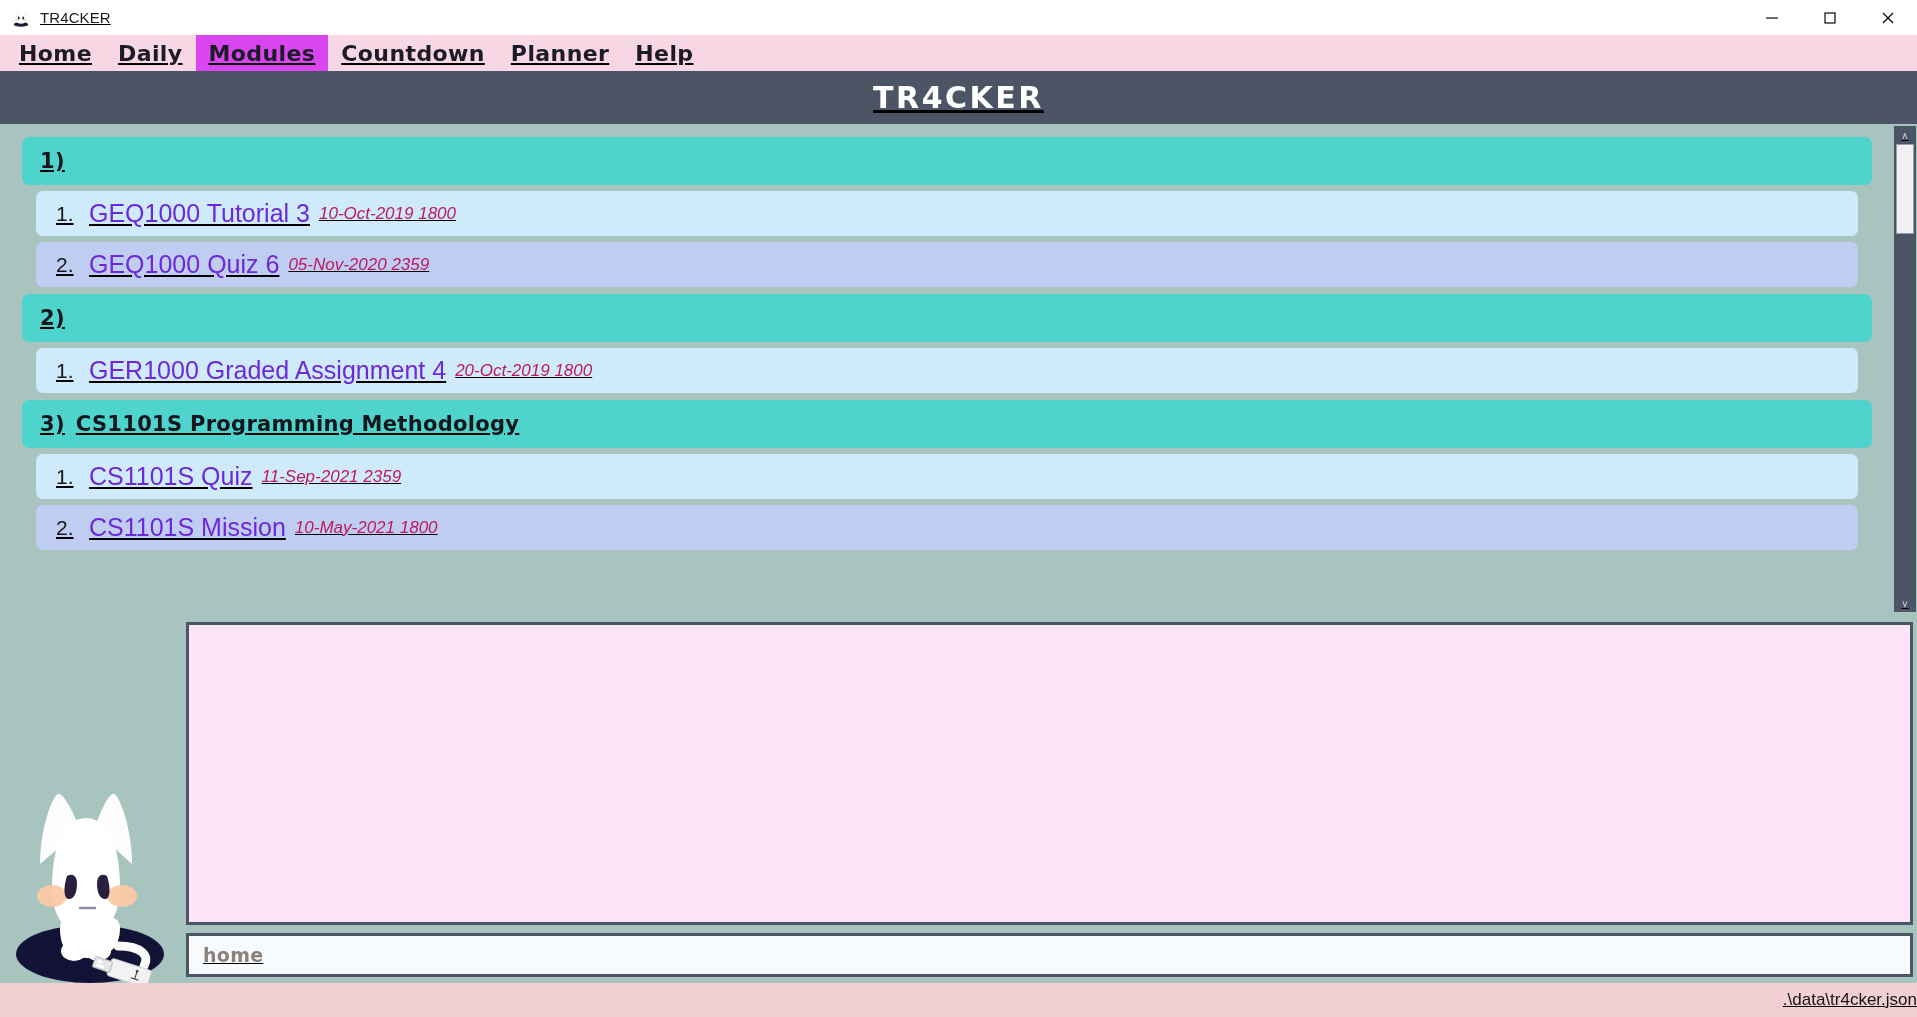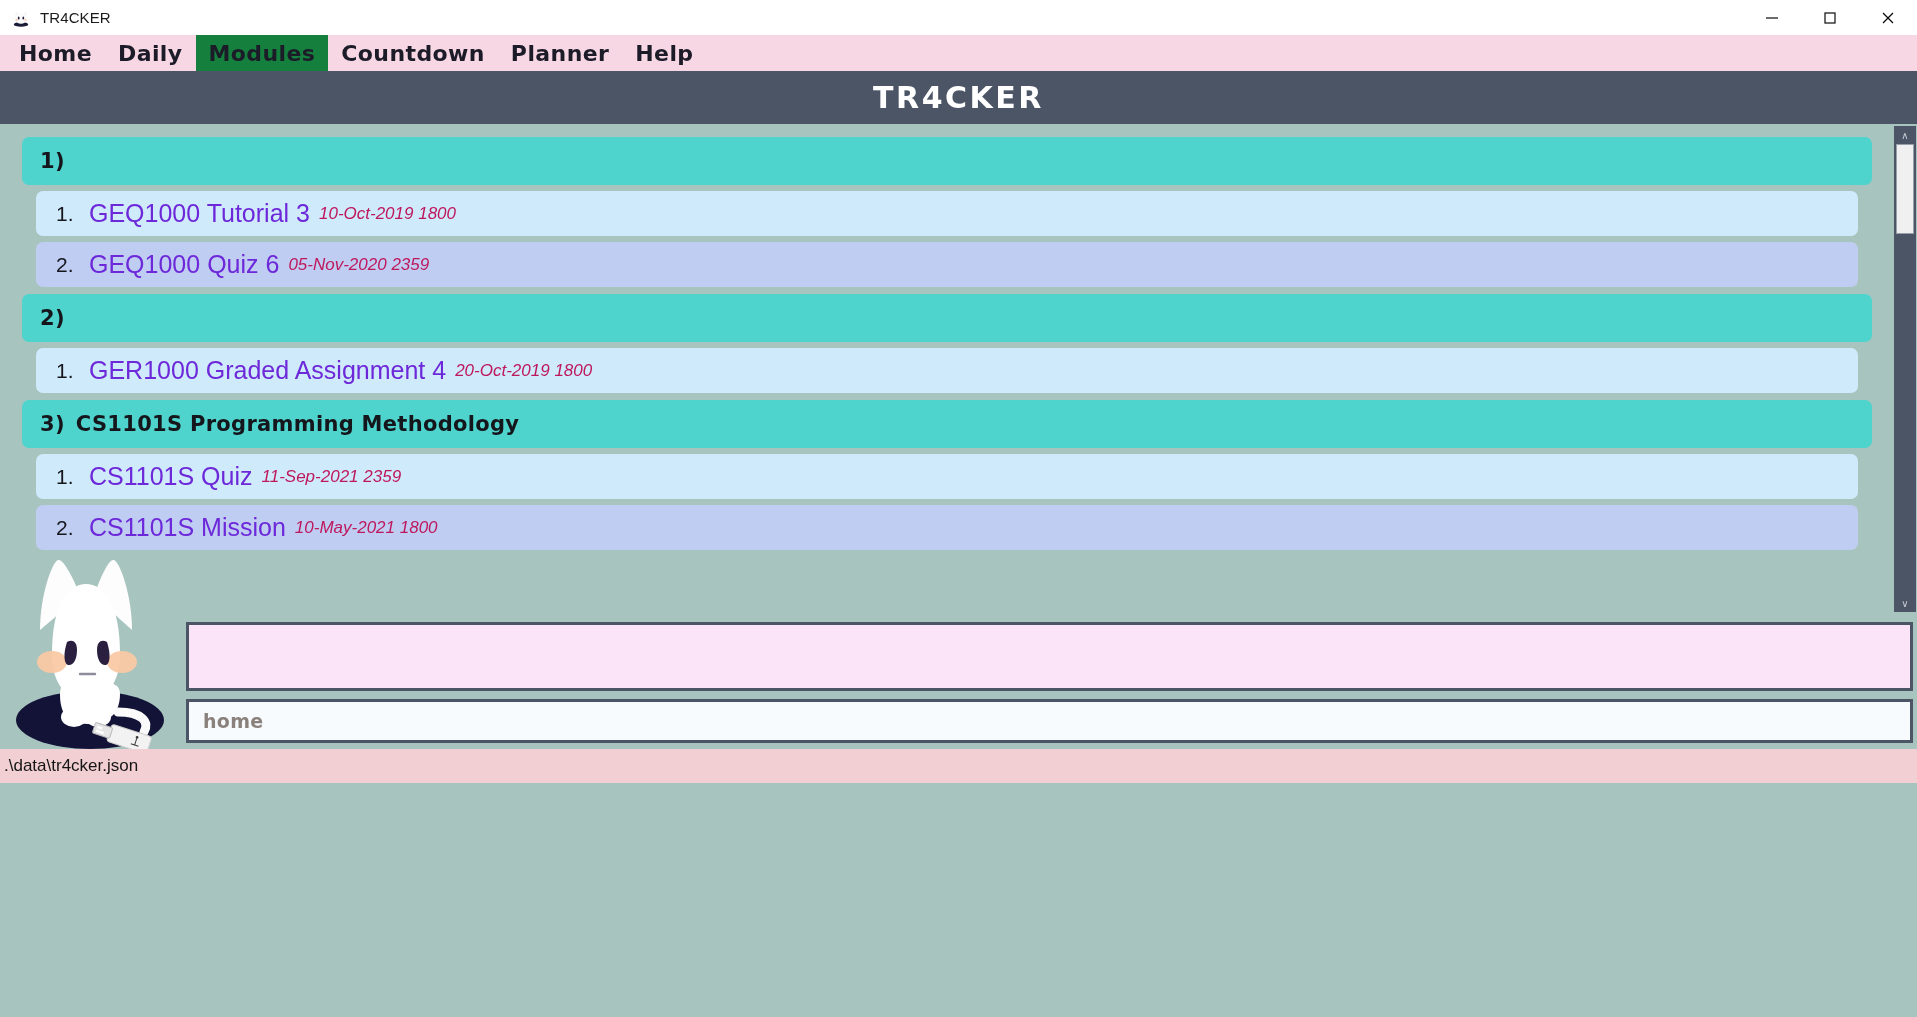--- a/index.html
+++ b/index.html
@@ -7,24 +7,25 @@
     padding: 0;
     width: 1917px;
     height: 1017px;
     overflow: hidden;
     font-family: "Liberation Sans", sans-serif;
     background: #a8c4bf;
   }
   #app {
     position: relative;
     width: 1917px;
-    height: 783px;
+    height: 1017px;
     display: flex;
     flex-direction: column;
     background: #a8c4bf;
+    text-decoration: underline;
   }
 
   
   .titlebar {
     height: 35px;
     background: #ffffff;
     display: flex;
     align-items: center;
     flex: 0 0 35px;
   }
@@ -66,21 +67,21 @@
     display: flex;
     align-items: center;
     padding: 0 13px;
     font-family: "DejaVu Sans", sans-serif;
     font-size: 22px;
     font-weight: bold;
     color: #1c1c28;
     letter-spacing: .4px;
     cursor: default;
   }
-  .menu-item.active { background: #15803d; }
+  .menu-item.active { background: #d946ef; }
 
   
   .header-band {
     flex: 0 0 53px;
     background: #4c5566;
     display: flex;
     align-items: center;
     justify-content: center;
   }
   .header-band .brand {
@@ -249,20 +250,21 @@
     letter-spacing: .3px;
   }
 
   
   .statusbar {
     flex: 0 0 34px;
     background: #f2cfd3;
     display: flex;
     align-items: center;
     padding-left: 4px;
+    justify-content: flex-end;
   }
   .statusbar .st-text {
     font-family: "Liberation Sans", sans-serif;
     font-size: 17px;
     color: #151515;
   }
 </style>
 </head>
 <body>
 

